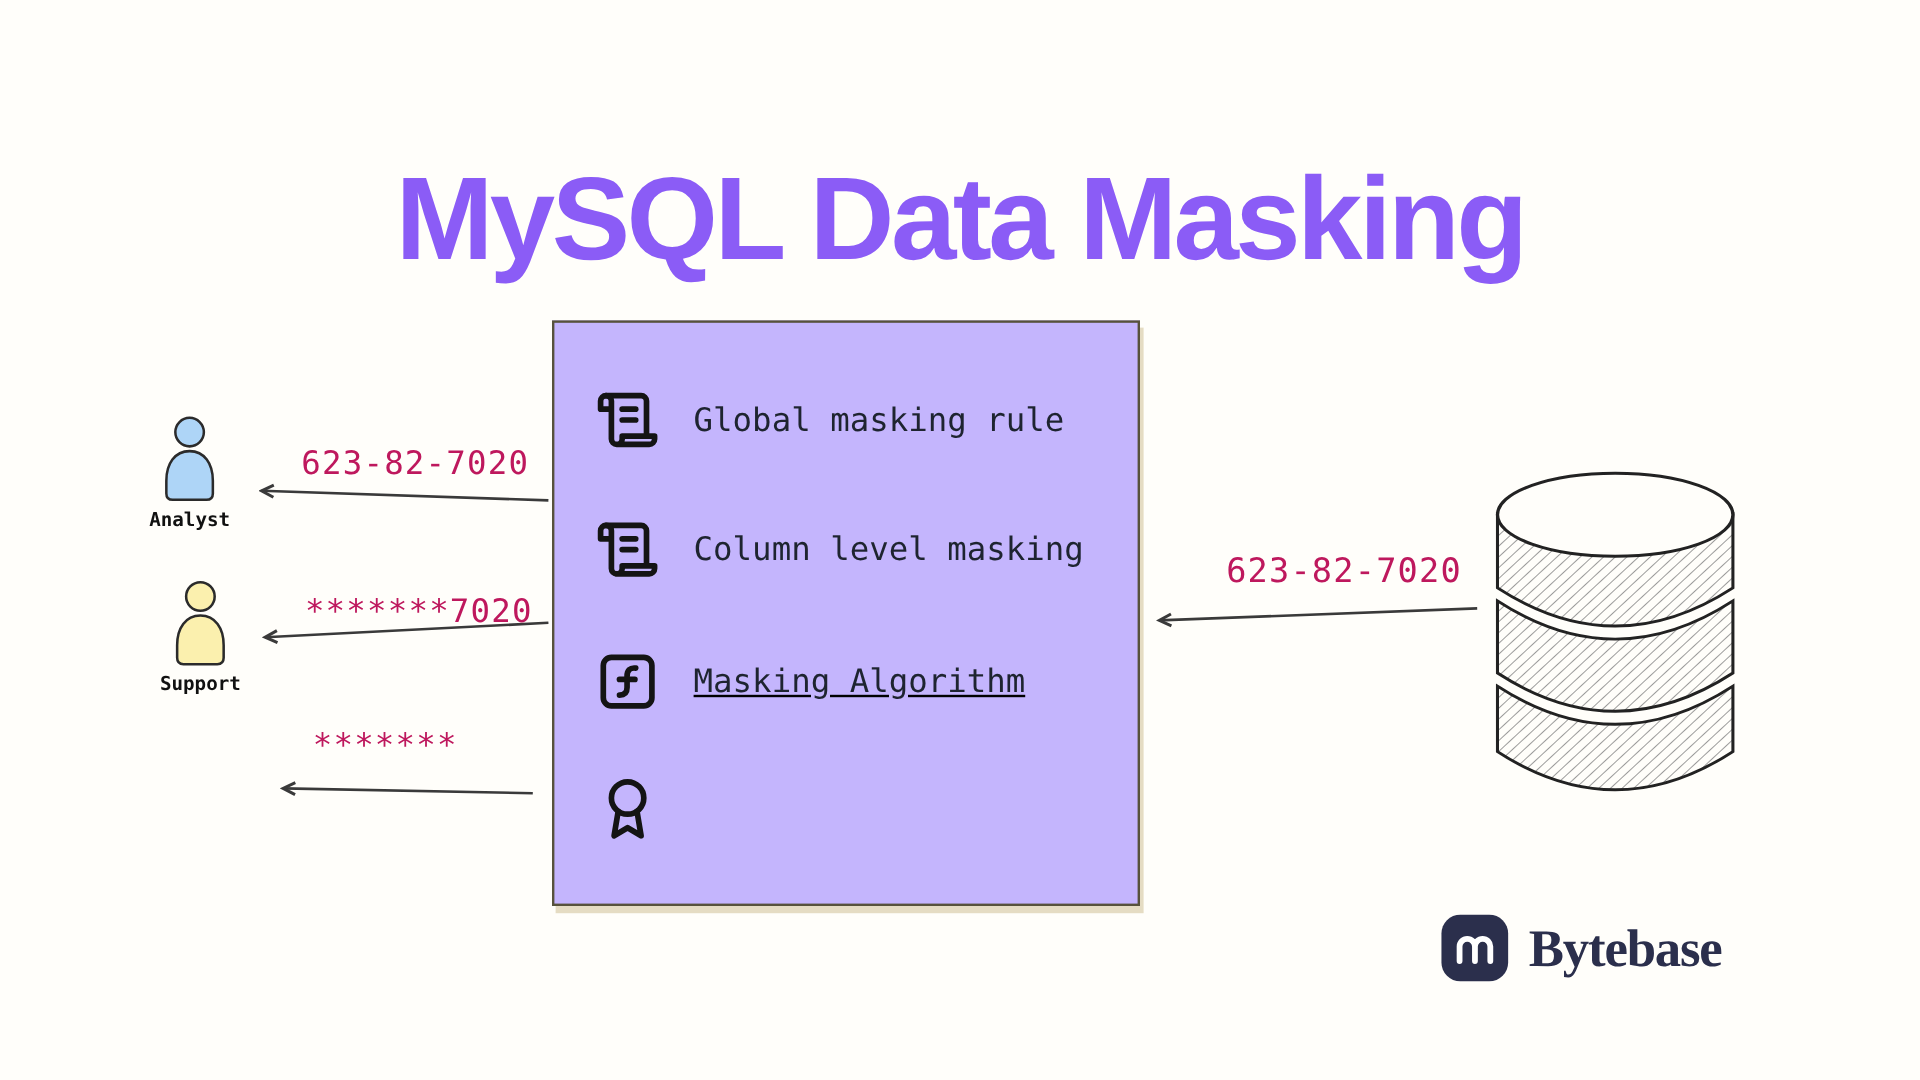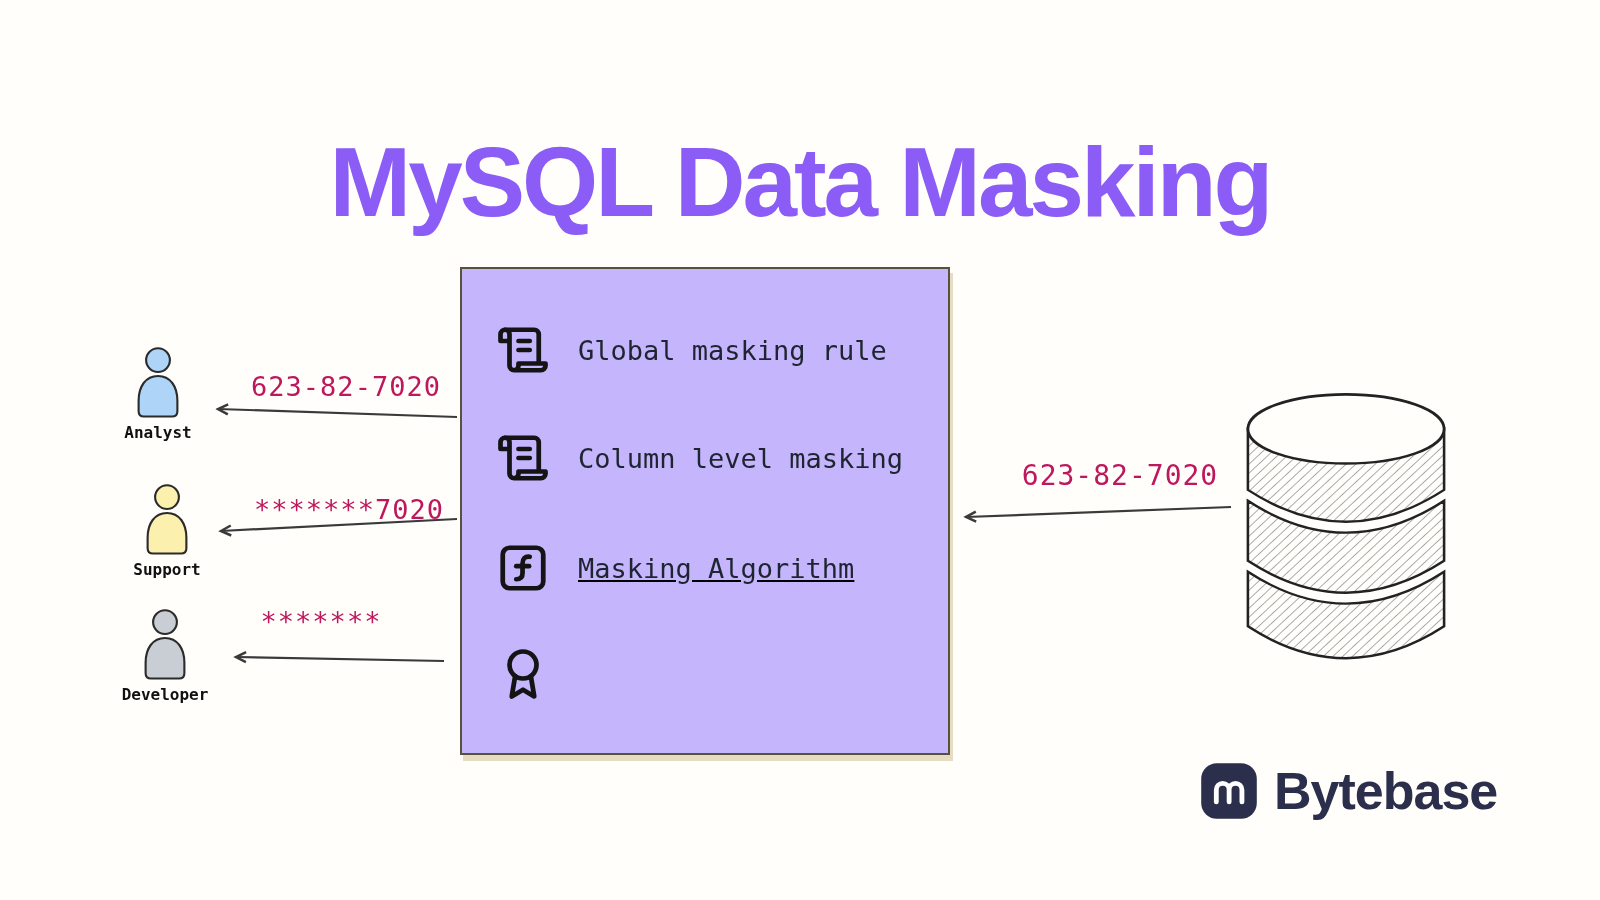--- a/index.html
+++ b/index.html
@@ -112,23 +112,23 @@
   .brand {
     position: absolute;
     left: 1200px;
     top: 761px;
     display: flex;
     align-items: center;
     gap: 16px;
   }
   .brand-icon { width: 58px; height: 58px; }
   .brand-name {
-    font-family: Liberation Sans, sans-serif;
+    font-family: Liberation Serif, serif;
     font-weight: 900;
-    font-size: 52px;
+    font-size: 44px;
     letter-spacing: -1px;
     color: #2b2f4c;
     text-align: center;
   }
 </style>
 </head>
 <body>
 
 <div class="canvas">
 
@@ -208,27 +208,20 @@
   </div>
 
   <div class="actor a-support">
     <svg viewBox="0 0 70 84">
       <circle cx="35" cy="16" r="13.5" fill="#fbf0ae" stroke="#2b2b2b" stroke-width="2.4"></circle>
       <path d="M35 34 C21 34 13 46 13 62 L13 74 Q13 80 19 80 L51 80 Q57 80 57 74 L57 62 C57 46 49 34 35 34 Z" fill="#fbf0ae" stroke="#2b2b2b" stroke-width="2.4"></path>
     </svg>
     <div class="actor-name">Support</div>
   </div>
 
-  <div class="actor a-developer">
-    <svg viewBox="0 0 70 84">
-      <circle cx="35" cy="16" r="13.5" fill="#c9cdd4" stroke="#2b2b2b" stroke-width="2.4"></circle>
-      <path d="M35 34 C21 34 13 46 13 62 L13 74 Q13 80 19 80 L51 80 Q57 80 57 74 L57 62 C57 46 49 34 35 34 Z" fill="#c9cdd4" stroke="#2b2b2b" stroke-width="2.4"></path>
-    </svg>
-    <div class="actor-name">Developer</div>
-  </div>
 
   <div class="db-wrap">
     <svg viewBox="0 0 210 310" preserveAspectRatio="none">
       <defs>
         <pattern id="hatch" width="7" height="7" patternUnits="userSpaceOnUse" patternTransform="rotate(45)">
           <line x1="0" y1="0" x2="0" y2="7" stroke="#8a8a8a" stroke-width="1.5"></line>
         </pattern>
       </defs>
 
       <path d="M5 45 L5 112 Q105 182 205 112 L205 45 Q105 115 5 45 Z" fill="url(#hatch)" stroke="#222" stroke-width="2.6"></path>

